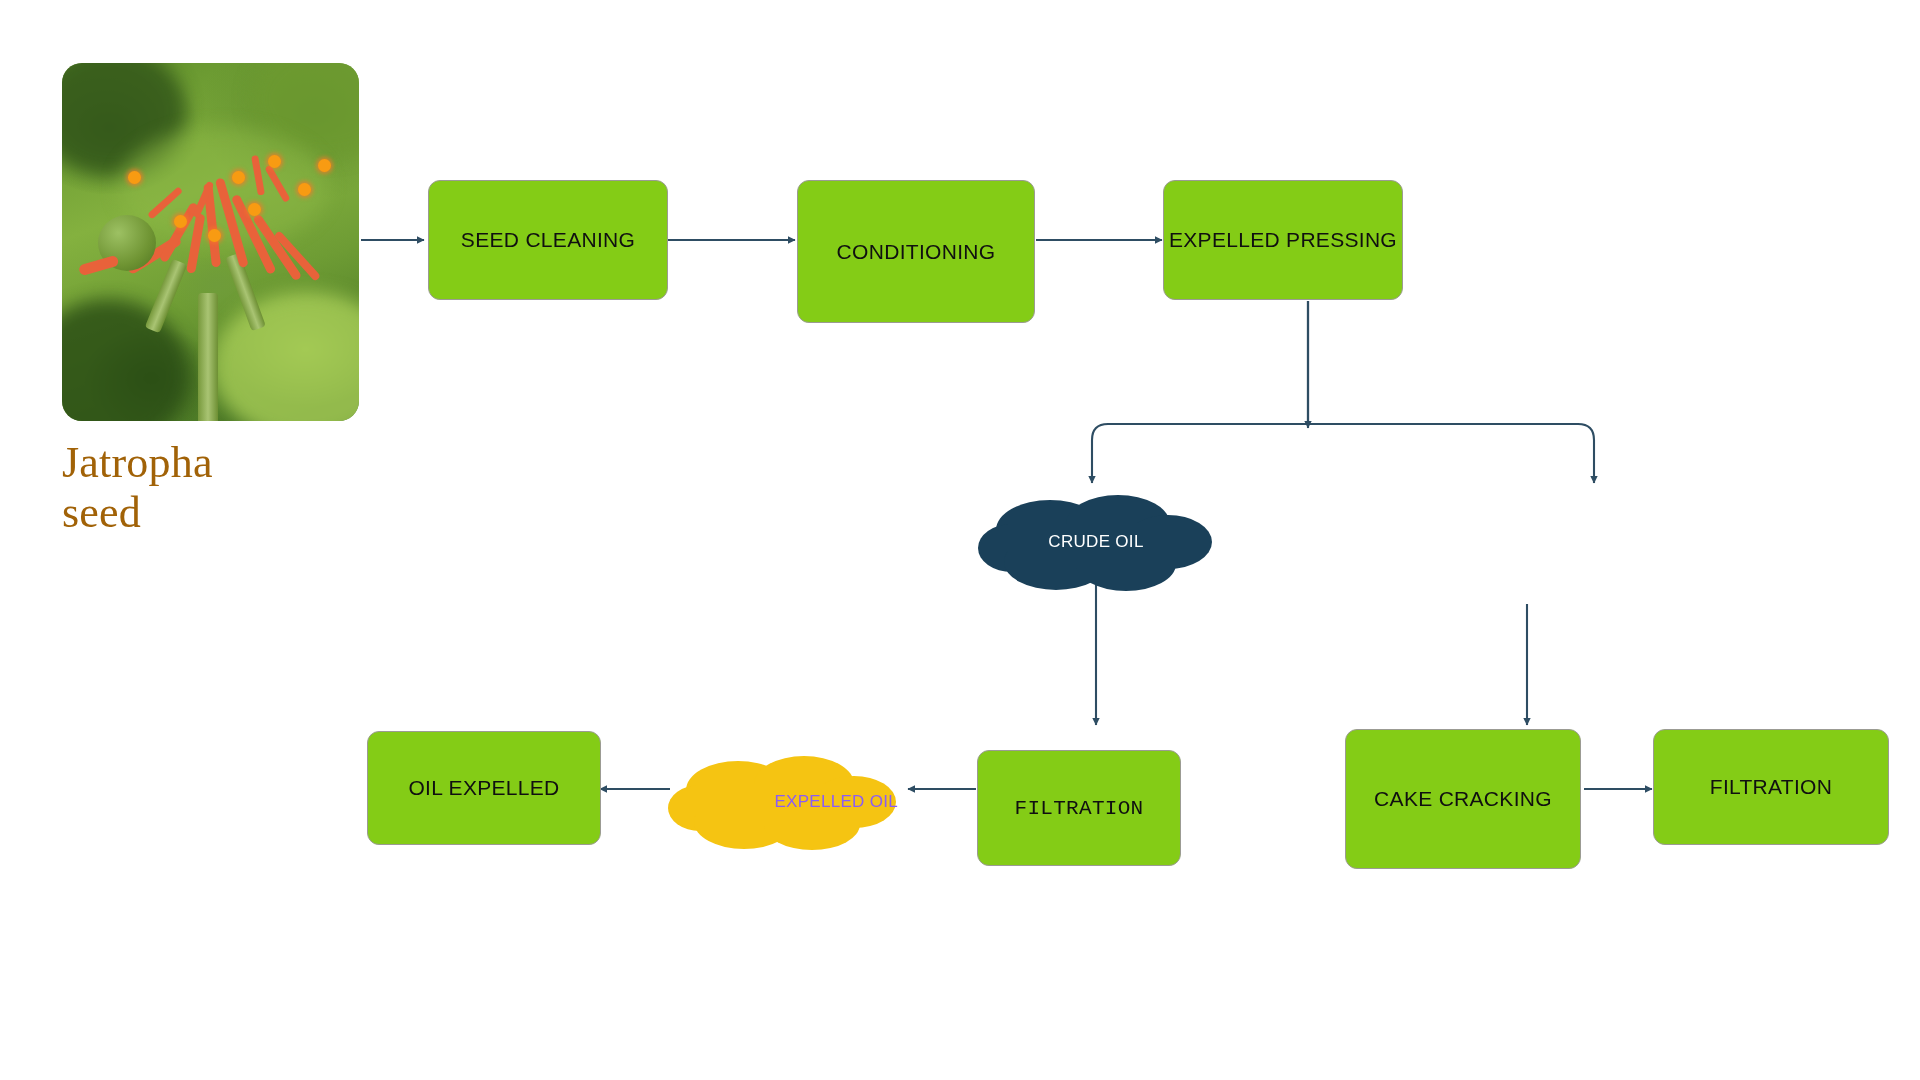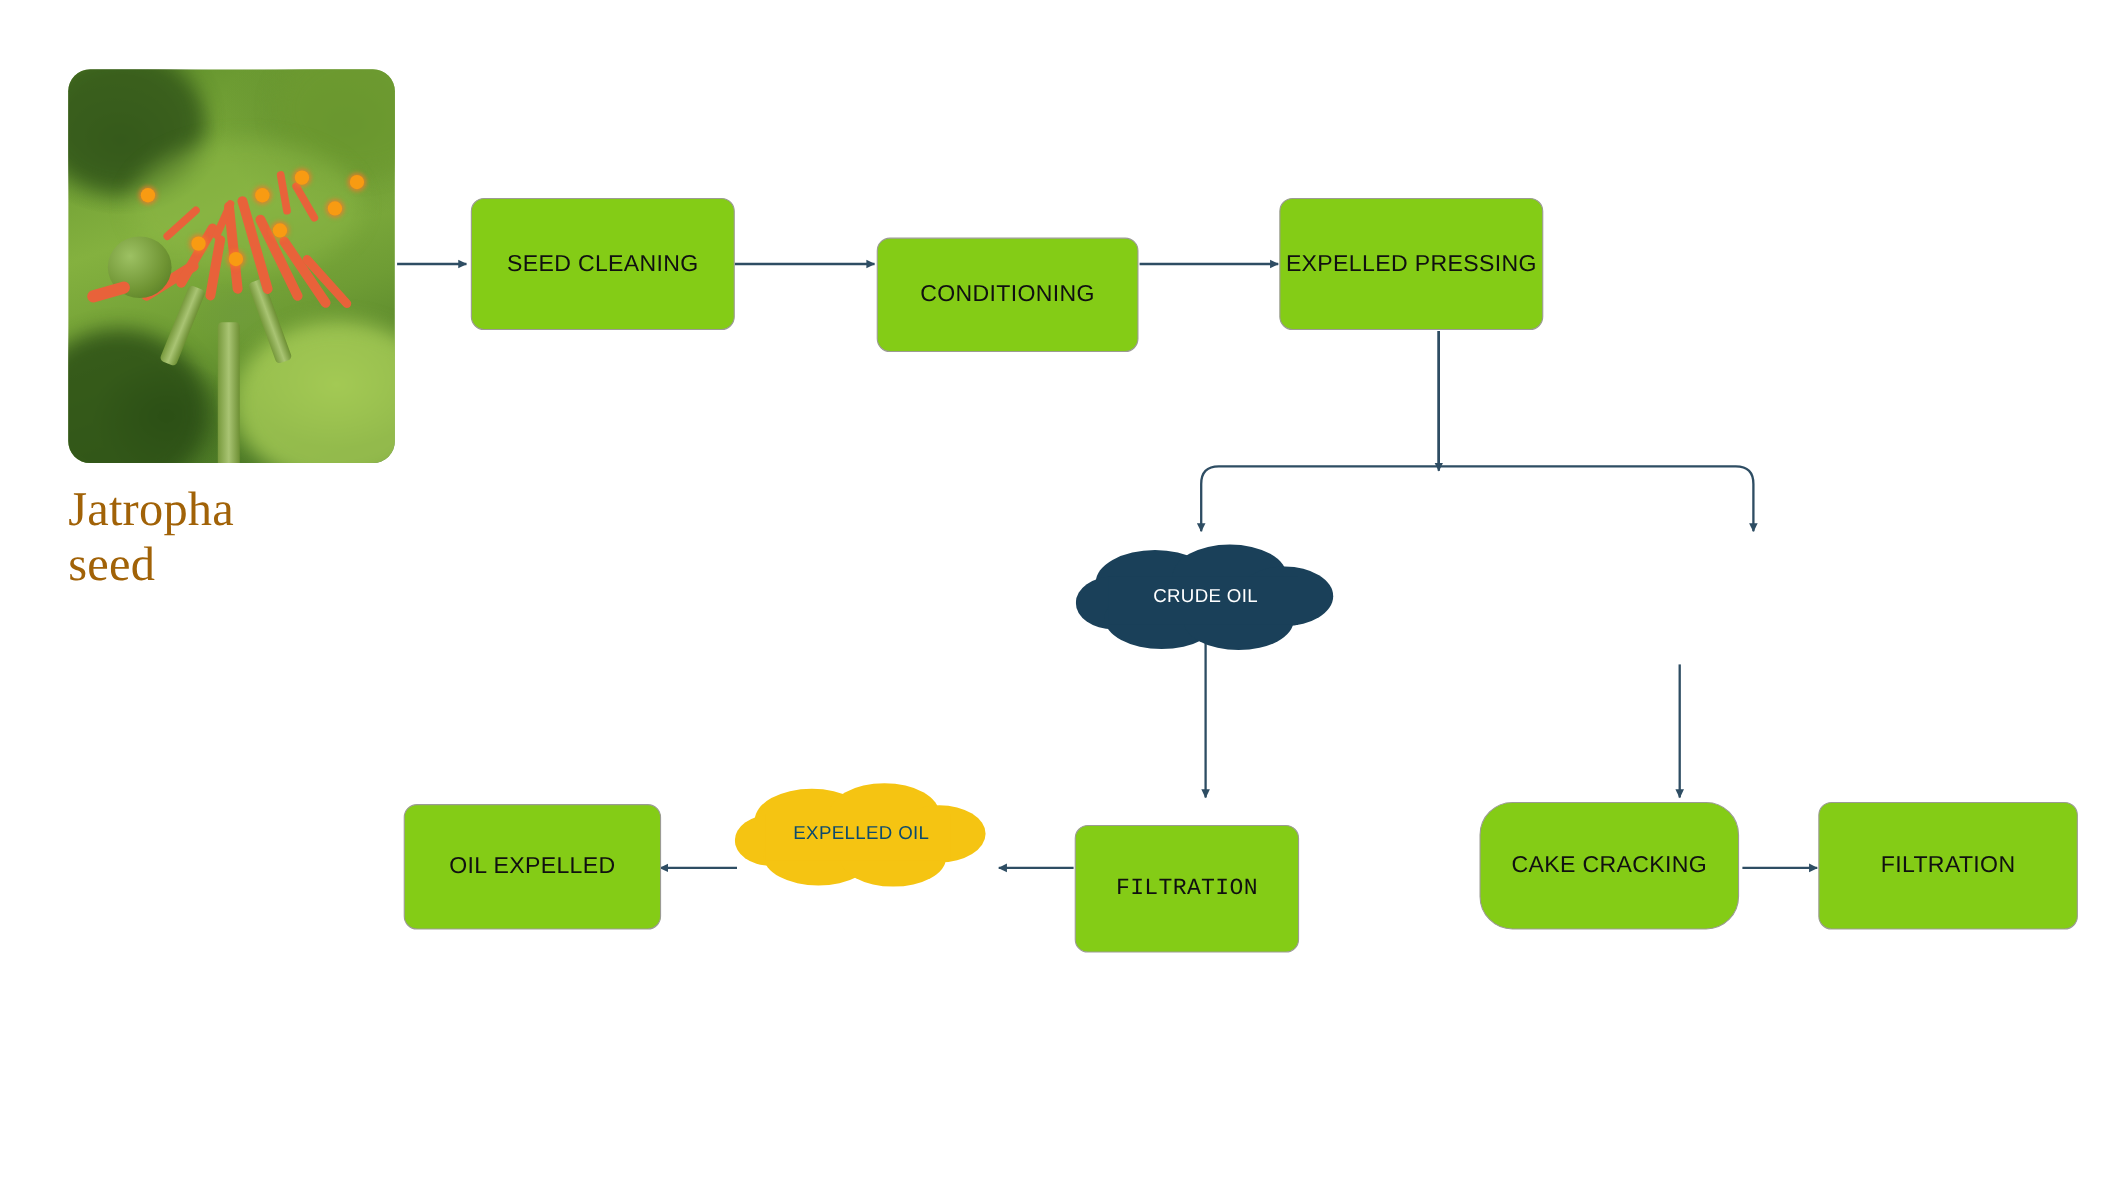--- a/index.html
+++ b/index.html
@@ -204,21 +204,21 @@
       <path d="M1584,789 L1652,789"></path>
     </g>
 
     <path d="M1308,301 L1308,428" stroke="#2e4d63" stroke-width="2.1" fill="none" marker-end="url(#ah)"></path>
   </svg>
 
   <div class="node" style="left:428px; top:180px; width:240px; height:120px;">
     <span>SEED CLEANING</span>
   </div>
 
-  <div class="node" style="left:797px; top:180px; width:238px; height:104px;margin-top:36px;">
+  <div class="node" style="left:797px; top:180px; width:238px; height:143px;">
     <span>CONDITIONING</span>
   </div>
 
   <div class="node" style="left:1163px; top:180px; width:240px; height:120px;">
     <span>EXPELLED PRESSING</span>
   </div>
 
   <div class="cloud" style="left:978px; top:490px; width:236px; height:104px; color:#ffffff;">
     <svg class="cloud-svg" viewBox="0 0 236 104" preserveAspectRatio="none">
       <g fill="#1a4059">
@@ -232,40 +232,40 @@
       </g>
     </svg>
     <span class="cloud-label">CRUDE OIL</span>
   </div>
 
 
   <div class="node" style="left:977px; top:750px; width:204px; height:116px;font-family:Liberation Mono, monospace;">
     <span>FILTRATION</span>
   </div>
 
-  <div class="cloud" style="left:668px; top:708px; width:230px; height:100px; color:#0c4a6e;">
+  <div class="cloud" style="left:668px; top:752px; width:230px; height:100px; color:#8b5cf6;justify-content:flex-end;">
     <svg class="cloud-svg" viewBox="0 0 230 100" preserveAspectRatio="none">
       <g fill="#f5c412">
         <ellipse cx="70" cy="38" rx="52" ry="29"></ellipse>
         <ellipse cx="136" cy="32" rx="50" ry="28"></ellipse>
         <ellipse cx="186" cy="50" rx="42" ry="26"></ellipse>
         <ellipse cx="32" cy="56" rx="32" ry="23"></ellipse>
         <ellipse cx="76" cy="70" rx="50" ry="27"></ellipse>
         <ellipse cx="144" cy="72" rx="48" ry="26"></ellipse>
         <rect x="28" y="32" width="168" height="42"></rect>
       </g>
     </svg>
     <span class="cloud-label">EXPELLED OIL</span>
   </div>
 
   <div class="node" style="left:367px; top:731px; width:234px; height:114px;">
     <span>OIL EXPELLED</span>
   </div>
 
-  <div class="node" style="left:1345px; top:729px; width:236px; height:116px;border-radius:30px;">
+  <div class="node" style="left:1345px; top:729px; width:236px; height:140px;">
     <span>CAKE CRACKING</span>
   </div>
 
   <div class="node" style="left:1653px; top:729px; width:236px; height:116px;">
     <span>FILTRATION</span>
   </div>
 
 </div>
 
 </body></html>

